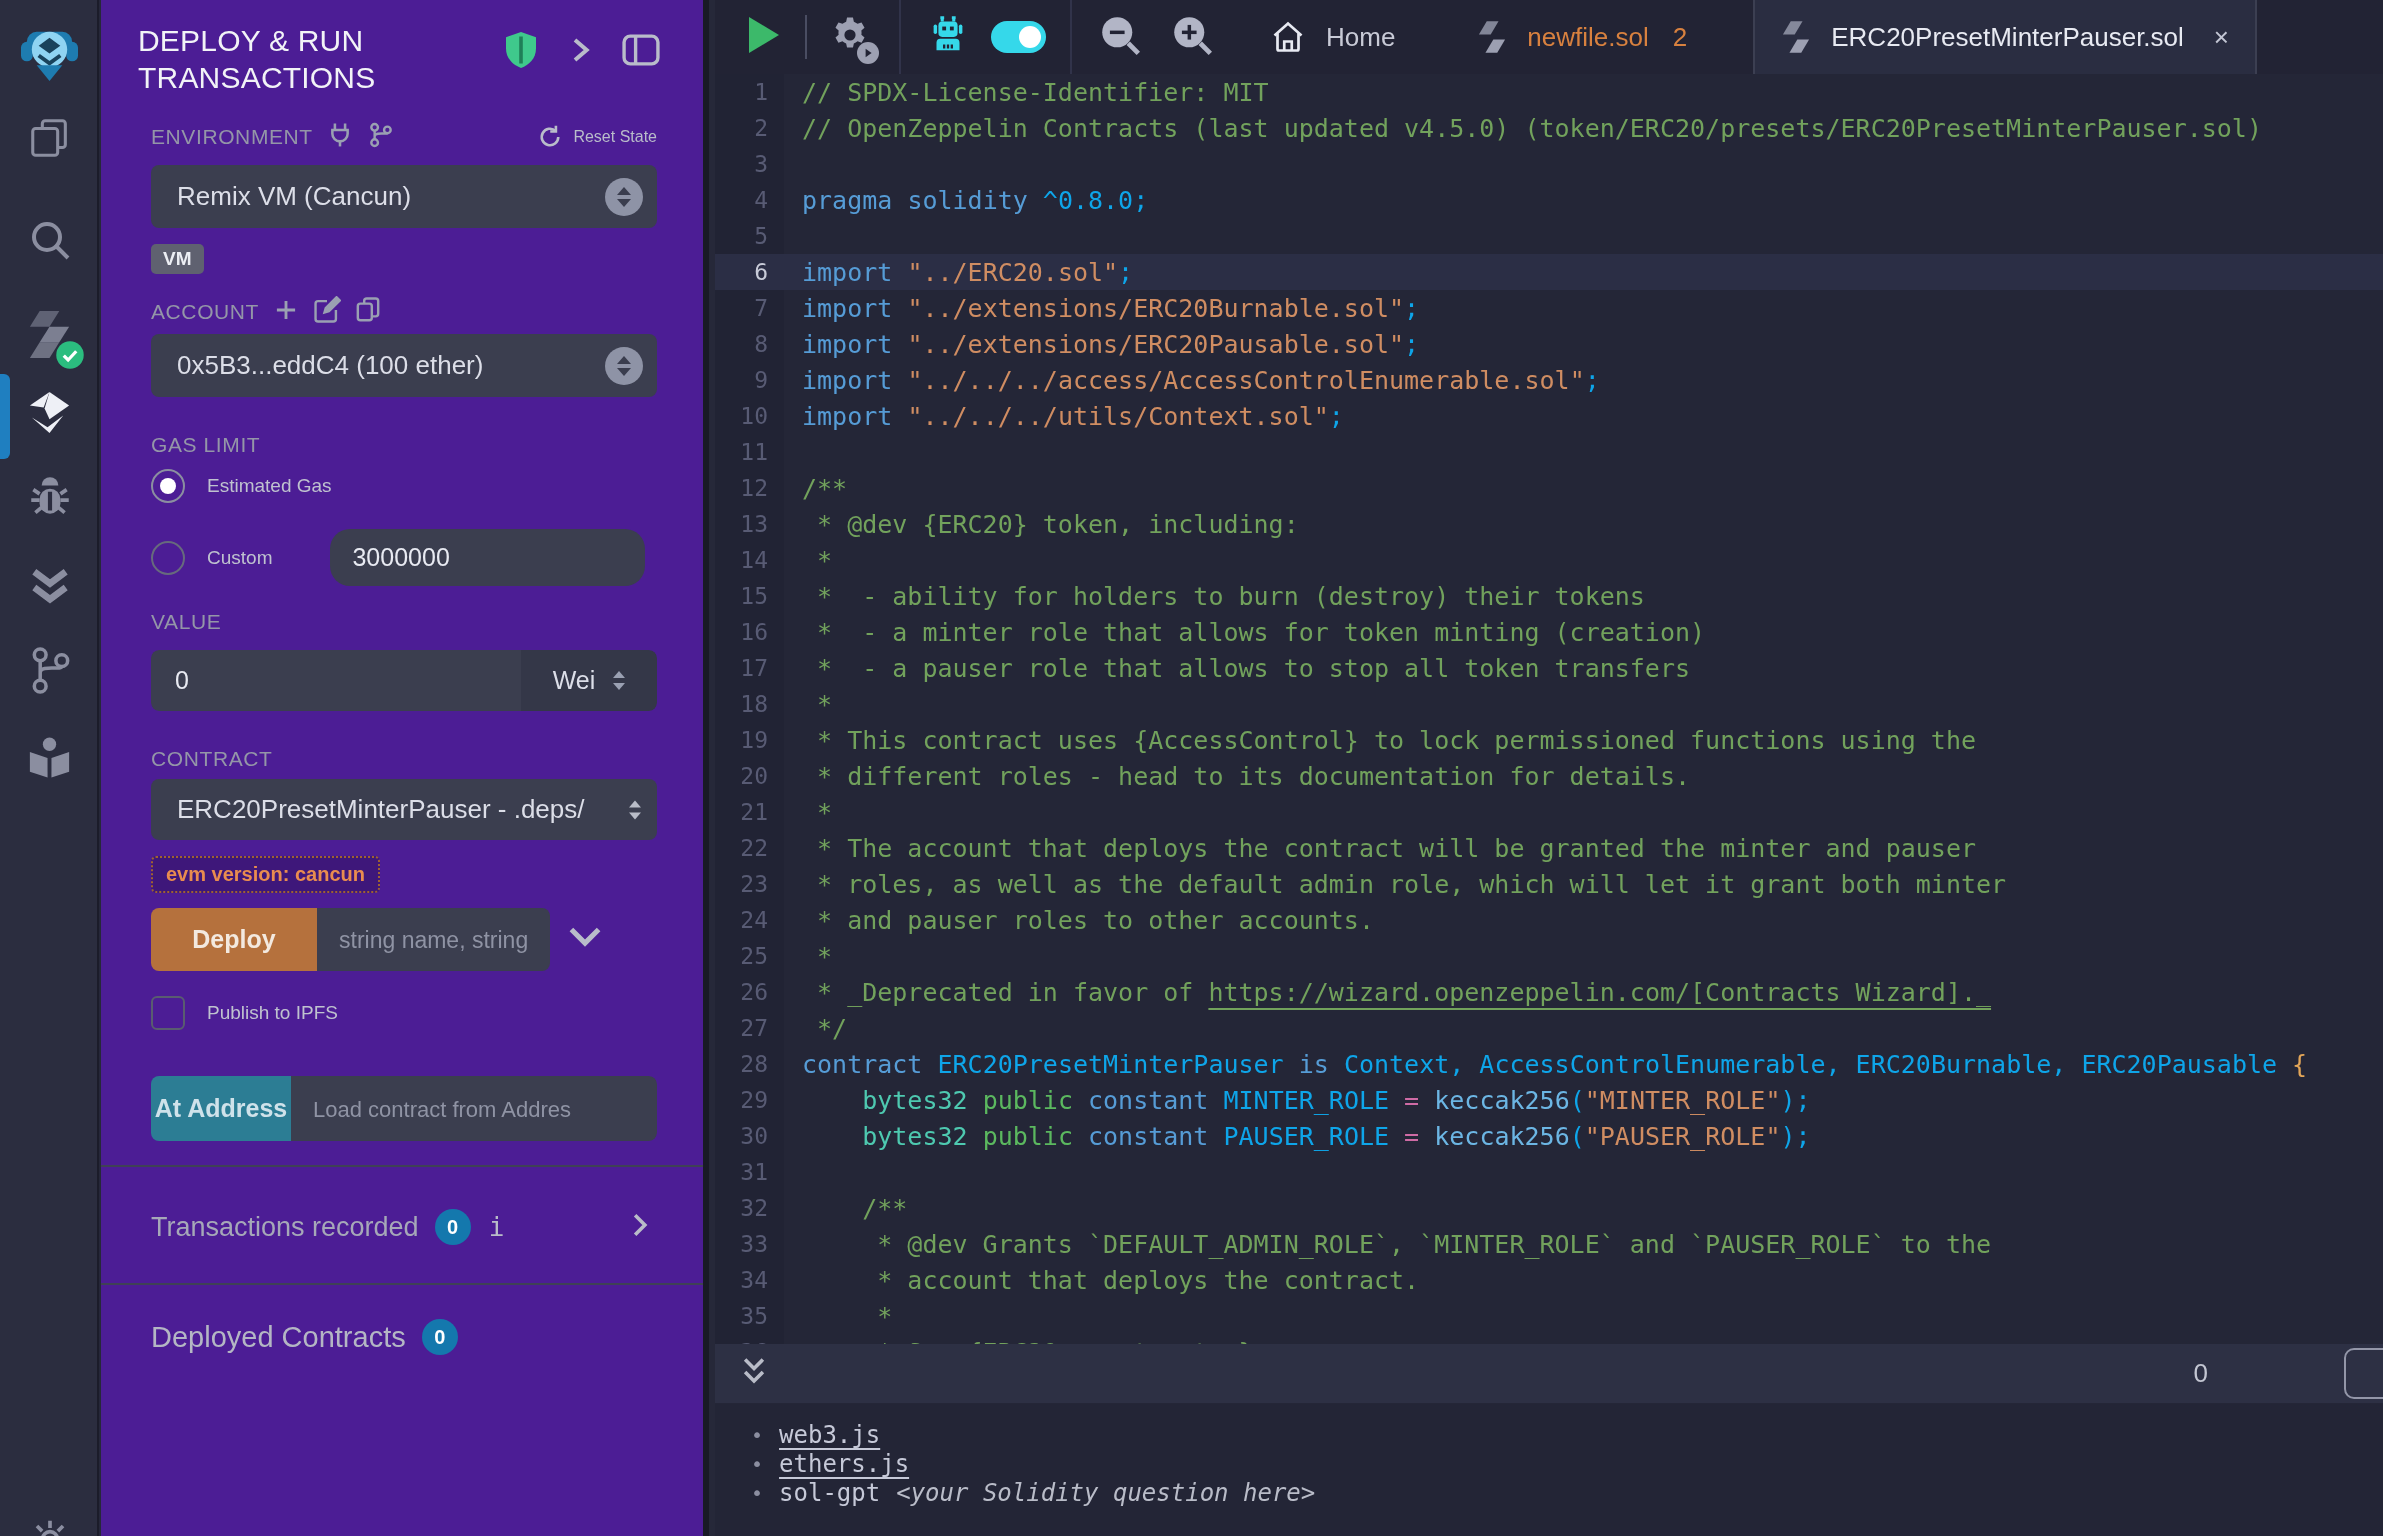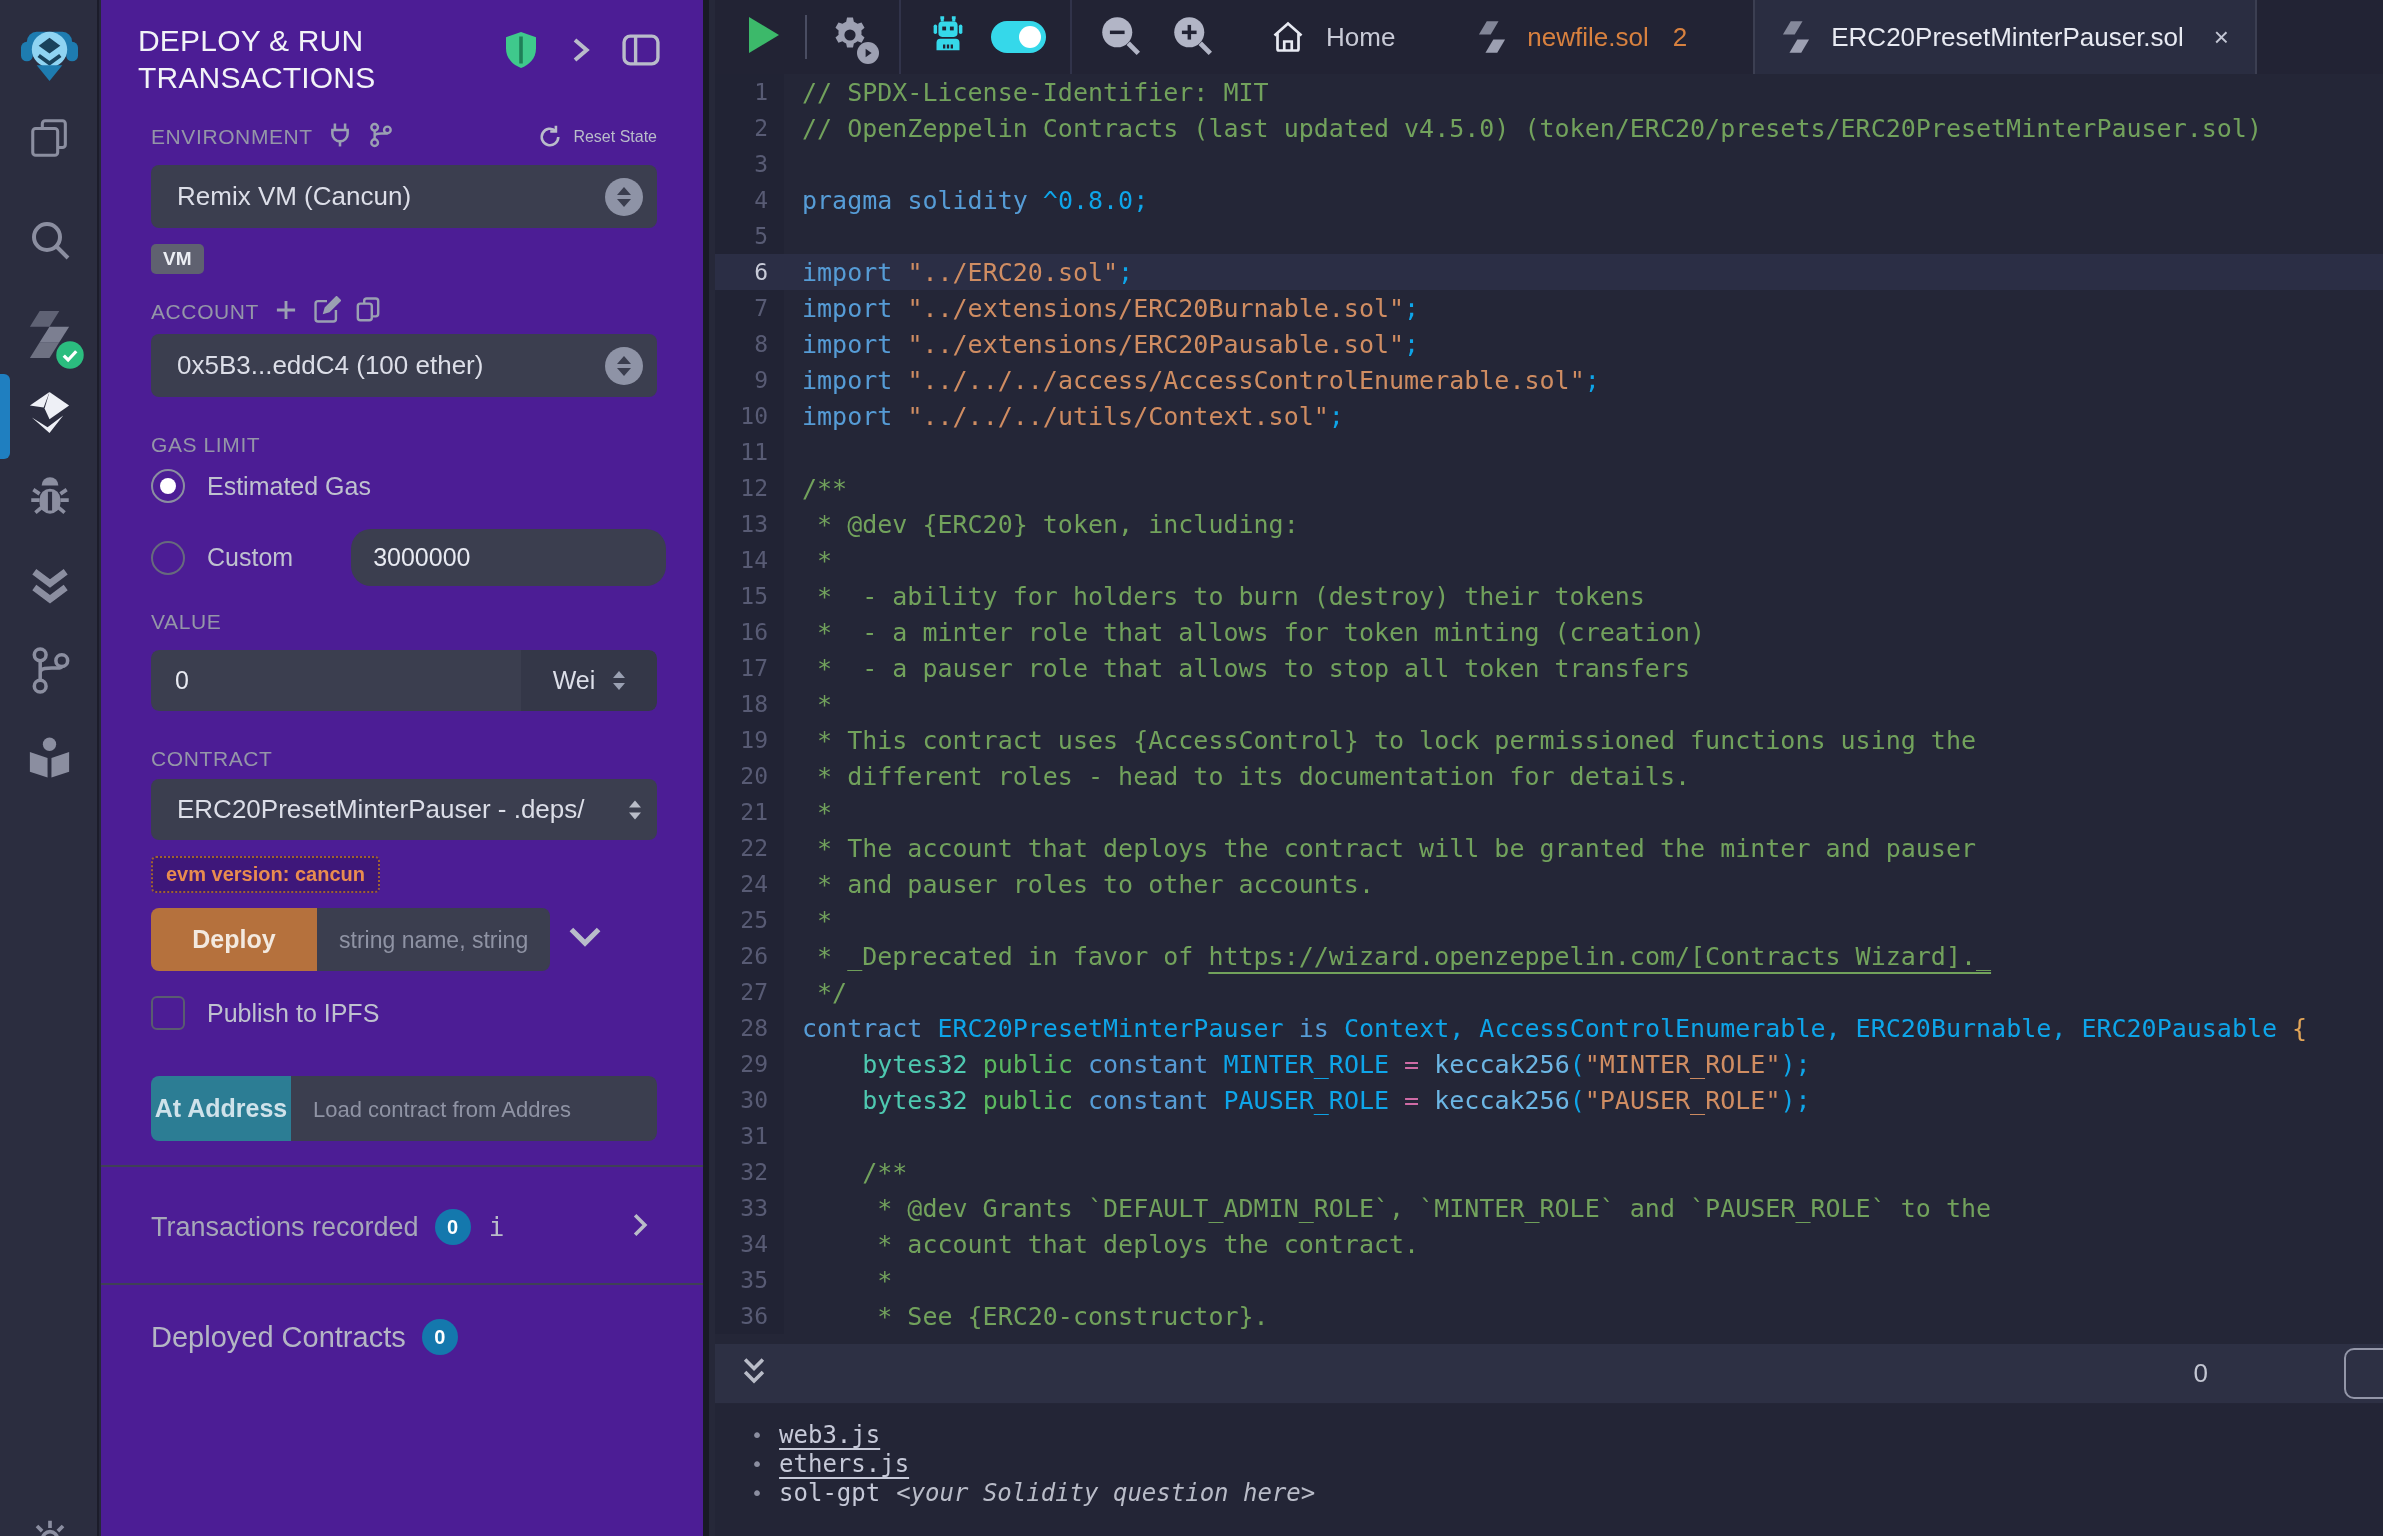--- a/index.html
+++ b/index.html
@@ -43,21 +43,21 @@
   .spin-plain .tri-down { border-top-color:#b9bcc8; border-left-width:6px; border-right-width:6px; border-top-width:7px;}
 
   .vm-badge { display:inline-block; margin-top:16px; background:#5f6170; color:#eceef4;
               font-size:19px; font-weight:700; padding:4px 12px; border-radius:5px; }
 
   .radio-row { display:flex; align-items:center; gap:22px; }
   .radio { width:34px; height:34px; border-radius:50%; border:2px solid #8b8ea0; flex:0 0 auto;
            display:flex; align-items:center; justify-content:center; }
   .radio.sel::after { content:""; width:16px; height:16px; border-radius:50%; background:#ffffff; }
   .radio.unsel { border-color:#676a7d; }
-  .opt-label { color:#bfc2cf; font-size:25px; }
+  .opt-label { color:#bfc2cf; font-size:19px; }
 
   .text-input { background:#3b3e4f; border:none; border-radius:20px; color:#e8eaf2;
                 font-size:25px; font-family:"Liberation Sans",sans-serif; padding:0 22px; outline:none; }
   .text-input::placeholder { color:#8f93a4; font-size:23px; }
 
   .value-row { display:flex; height:61px; border-radius:8px; overflow:hidden; }
   .value-input { flex:1; background:#3b3e4f; border:none; color:#e8eaf2; font-size:25px; padding:0 24px; outline:none; border-radius:8px 0 0 8px;}
   .unit-box { width:156px; background:#343748; display:flex; align-items:center; justify-content:center; gap:18px;
               color:#dcdee8; font-size:25px; border-radius:0 8px 8px 0; }
   .unit-tris { display:flex; flex-direction:column; gap:5px; }
@@ -499,20 +499,21 @@
         <div class="code-line"><span class="ln">13</span><span class="ctext"><span class="tok-c"> * @dev {ERC20} token, including:</span></span></div>
         <div class="code-line"><span class="ln">14</span><span class="ctext"><span class="tok-c"> *</span></span></div>
         <div class="code-line"><span class="ln">15</span><span class="ctext"><span class="tok-c"> *  - ability for holders to burn (destroy) their tokens</span></span></div>
         <div class="code-line"><span class="ln">16</span><span class="ctext"><span class="tok-c"> *  - a minter role that allows for token minting (creation)</span></span></div>
         <div class="code-line"><span class="ln">17</span><span class="ctext"><span class="tok-c"> *  - a pauser role that allows to stop all token transfers</span></span></div>
         <div class="code-line"><span class="ln">18</span><span class="ctext"><span class="tok-c"> *</span></span></div>
         <div class="code-line"><span class="ln">19</span><span class="ctext"><span class="tok-c"> * This contract uses {AccessControl} to lock permissioned functions using the</span></span></div>
         <div class="code-line"><span class="ln">20</span><span class="ctext"><span class="tok-c"> * different roles - head to its documentation for details.</span></span></div>
         <div class="code-line"><span class="ln">21</span><span class="ctext"><span class="tok-c"> *</span></span></div>
         <div class="code-line"><span class="ln">22</span><span class="ctext"><span class="tok-c"> * The account that deploys the contract will be granted the minter and pauser</span></span></div>
+        <div class="code-line"><span class="ln">23</span><span class="ctext"><span class="tok-c"> * roles, as well as the default admin role, which will let it grant both minter</span></span></div>
         <div class="code-line"><span class="ln">24</span><span class="ctext"><span class="tok-c"> * and pauser roles to other accounts.</span></span></div>
         <div class="code-line"><span class="ln">25</span><span class="ctext"><span class="tok-c"> *</span></span></div>
         <div class="code-line"><span class="ln">26</span><span class="ctext"><span class="tok-c"> * _Deprecated in favor of </span><span class="tok-cu">https://wizard.openzeppelin.com/[Contracts Wizard]._</span></span></div>
         <div class="code-line"><span class="ln">27</span><span class="ctext"><span class="tok-c"> */</span></span></div>
         <div class="code-line"><span class="ln">28</span><span class="ctext"><span class="tok-k">contract</span><span class="tok-p"> ERC20PresetMinterPauser </span><span class="tok-k">is</span><span class="tok-p"> Context, AccessControlEnumerable, ERC20Burnable, ERC20Pausable </span><span class="tok-b">{</span></span></div>
         <div class="code-line"><span class="ln">29</span><span class="ctext"><span class="tok-p">    </span><span class="tok-t">bytes32</span><span class="tok-p"> </span><span class="tok-g">public</span><span class="tok-p"> </span><span class="tok-k">constant</span><span class="tok-p"> MINTER_ROLE </span><span class="tok-o">=</span><span class="tok-p"> </span><span class="tok-f">keccak256</span><span class="tok-p">(</span><span class="tok-s">"MINTER_ROLE"</span><span class="tok-p">);</span></span></div>
         <div class="code-line"><span class="ln">30</span><span class="ctext"><span class="tok-p">    </span><span class="tok-t">bytes32</span><span class="tok-p"> </span><span class="tok-g">public</span><span class="tok-p"> </span><span class="tok-k">constant</span><span class="tok-p"> PAUSER_ROLE </span><span class="tok-o">=</span><span class="tok-p"> </span><span class="tok-f">keccak256</span><span class="tok-p">(</span><span class="tok-s">"PAUSER_ROLE"</span><span class="tok-p">);</span></span></div>
         <div class="code-line"><span class="ln">31</span><span class="ctext"></span></div>
         <div class="code-line"><span class="ln">32</span><span class="ctext"><span class="tok-c">    /**</span></span></div>
         <div class="code-line"><span class="ln">33</span><span class="ctext"><span class="tok-c">     * @dev Grants `DEFAULT_ADMIN_ROLE`, `MINTER_ROLE` and `PAUSER_ROLE` to the</span></span></div>

